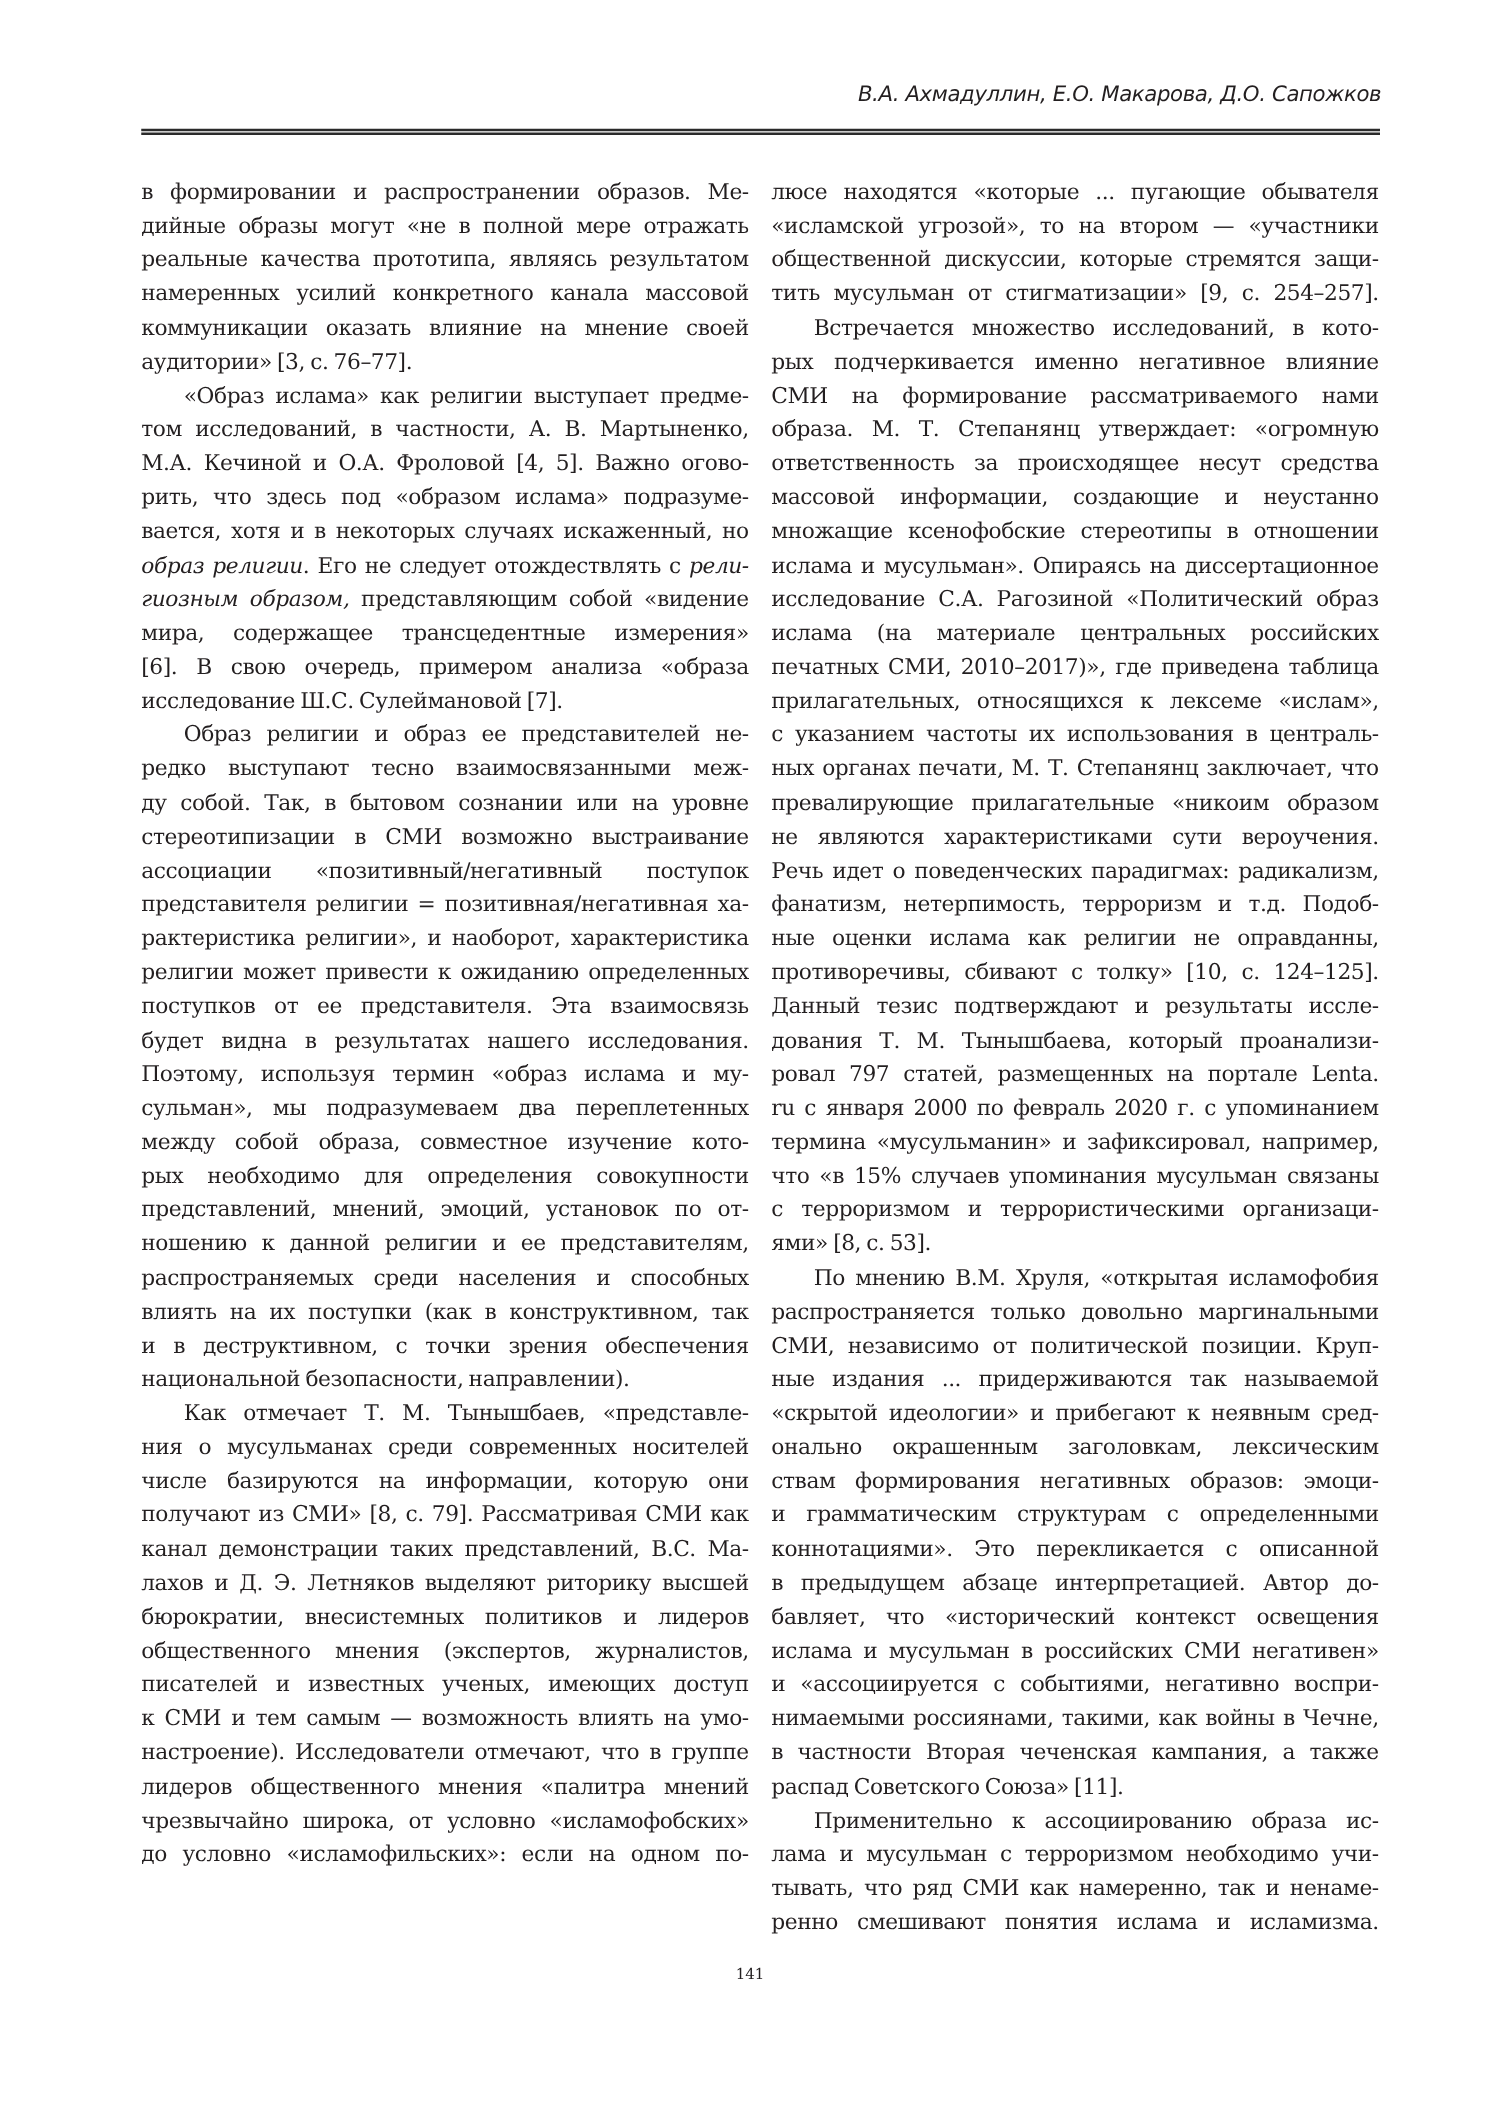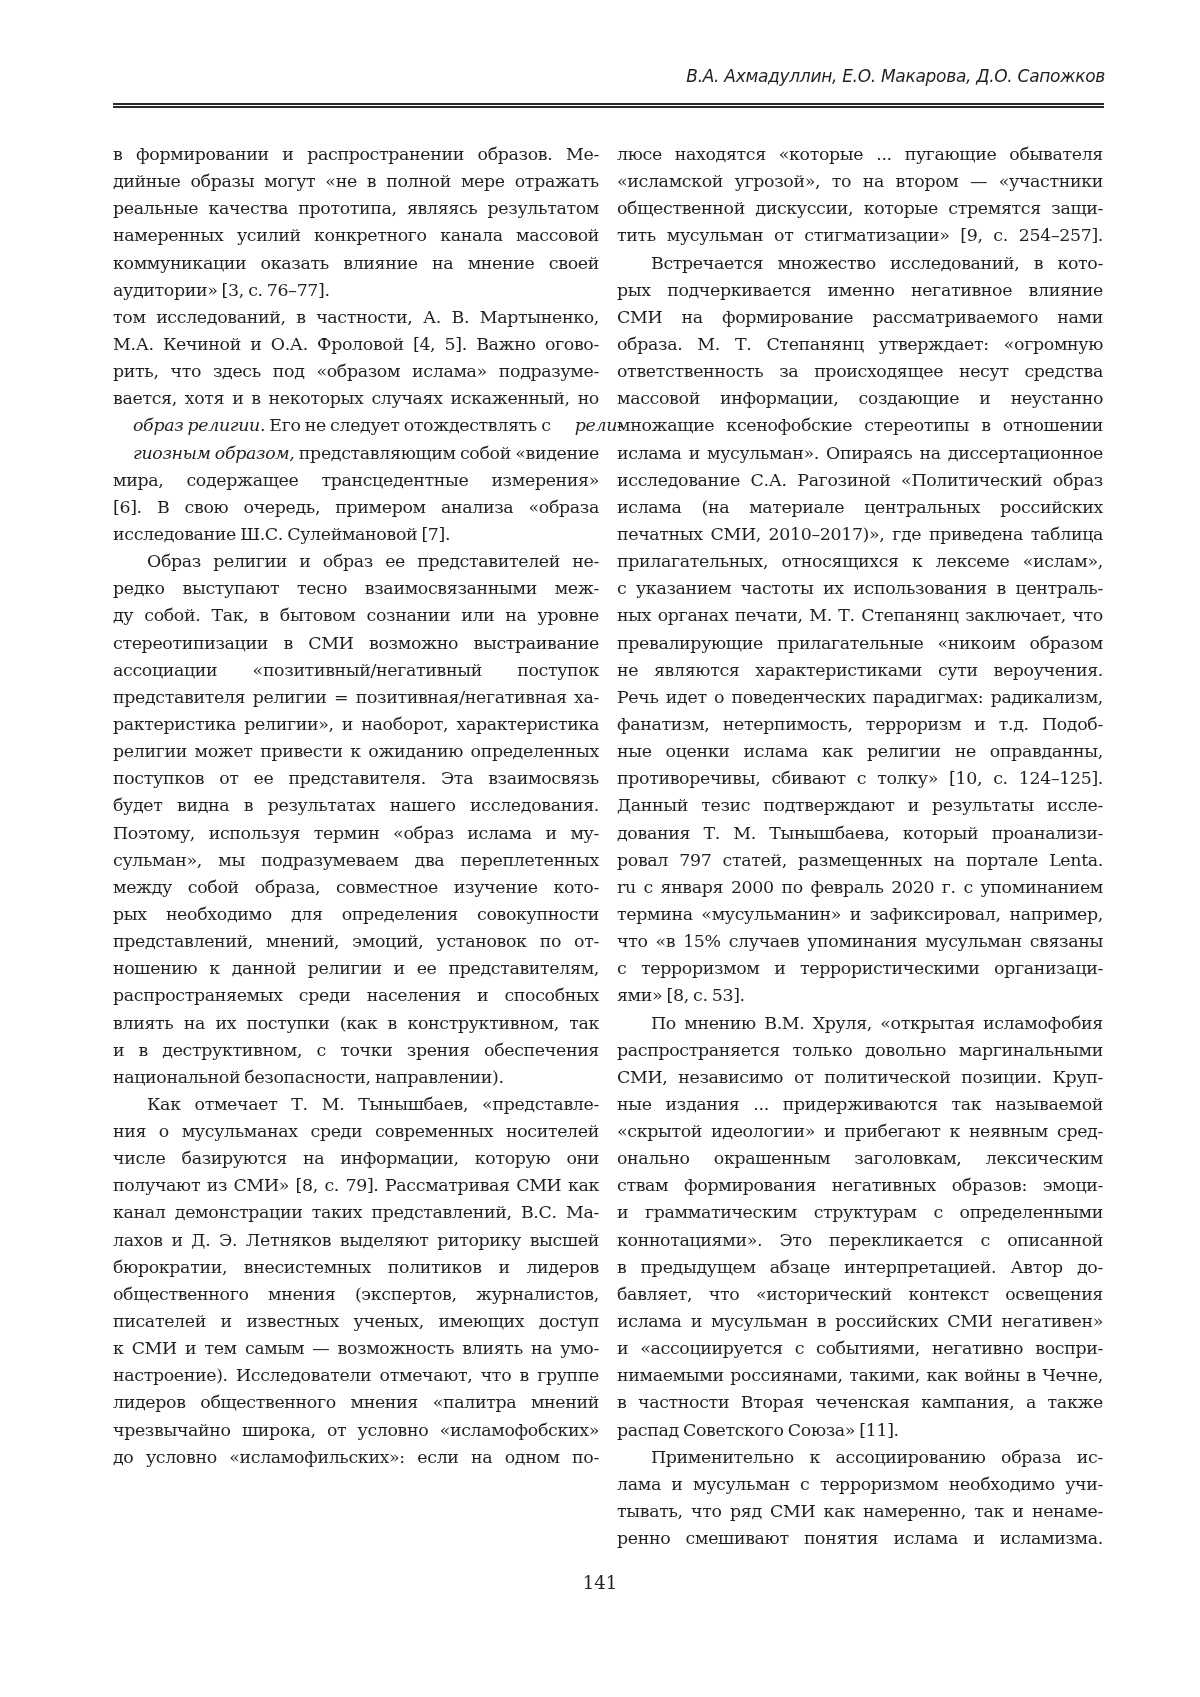--- a/index.html
+++ b/index.html
@@ -10,37 +10,38 @@
          font-size: 17px; letter-spacing: -0.3px; color: #231f20; }
   .rule { position: absolute; left: 113px; top: 103px; width: 991px; height: 5px;
           border-top: 2px solid #2a2a2a; border-bottom: 2px solid #2a2a2a; box-sizing: border-box; }
   .column { position: absolute; top: 141px; width: 486px; }
   .col-left { left: 113px; }
   .col-right { left: 617px; }
   .line { height: 27.15px; line-height: 27.15px; font-size: 17.4px; white-space: nowrap;
           text-align: justify; text-align-last: justify; letter-spacing: -0.35px; word-spacing: -1px; }
   .line.last { text-align-last: left; }
   .line.indent { padding-left: 34px; }
-  em { font-style: italic; margin-left: 20px; }
+  em { font-style: italic; }
   .page-number { position: absolute; top: 1572px; left: 0; width: 1200px; text-align: center;
-          font-size: 18px; color: #231f20; }
+          font-size: 12px; color: #231f20; }
 </style>
 </head>
 <body>
 
 <div class="running-head">В.А. Ахмадуллин, Е.О. Макарова, Д.О. Сапожков</div>
 <div class="rule"></div>
 
 <div class="column col-left" id="col-left">
     <div class="line">в формировании и распространении образов. Ме-</div>
     <div class="line">дийные образы могут «не в полной мере отражать</div>
     <div class="line">реальные качества прототипа, являясь результатом</div>
     <div class="line">намеренных усилий конкретного канала массовой</div>
     <div class="line">коммуникации оказать влияние на мнение своей</div>
     <div class="line last">аудитории» [3, с. 76–77].</div>
+    <div class="line indent">«Образ ислама» как религии выступает предме-</div>
     <div class="line">том исследований, в частности, А. В. Мартыненко,</div>
     <div class="line">М.А. Кечиной и О.А. Фроловой [4, 5]. Важно огово-</div>
     <div class="line">рить, что здесь под «образом ислама» подразуме-</div>
     <div class="line">вается, хотя и в некоторых случаях искаженный, но</div>
     <div class="line"><em>образ религии</em><span>. Его не следует отождествлять с </span><em>рели-</em></div>
     <div class="line"><em>гиозным образом,</em><span> представляющим собой «видение</span></div>
     <div class="line">мира, содержащее трансцедентные измерения»</div>
     <div class="line">[6]. В свою очередь, примером анализа «образа</div>
     <div class="line last">исследование Ш.С. Сулеймановой [7].</div>
     <div class="line indent">Образ религии и образ ее представителей не-</div>

